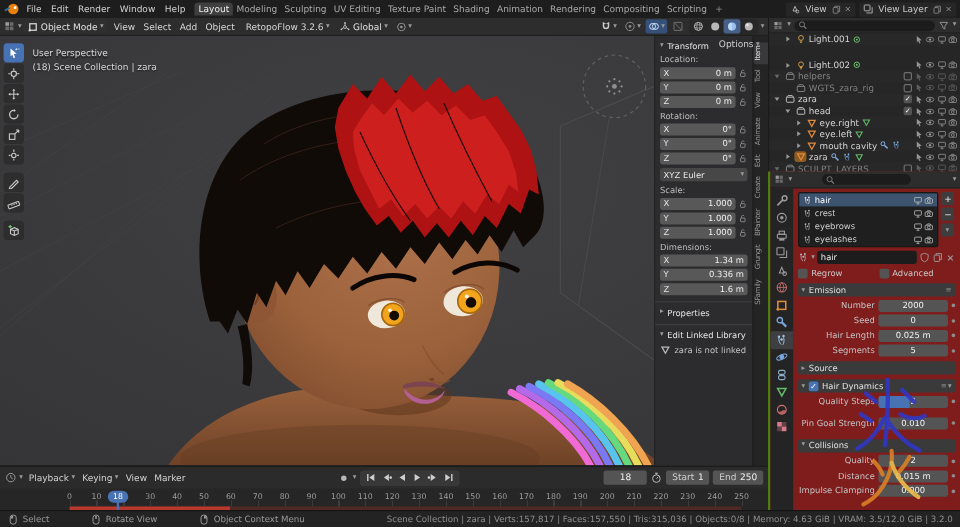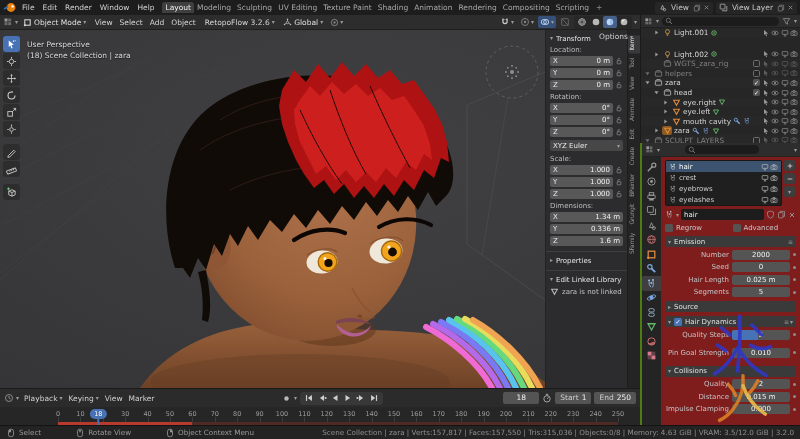--- a/index.html
+++ b/index.html
@@ -781,70 +781,70 @@
             </div>
             <div class="ico">
               <svg width="8" height="8" viewBox="0 0 12 12" style="display:block" fill="none">
                 <rect x="1.4" y="4" width="9.2" height="5.6" rx="1" fill="none" stroke="#969696"></rect>
                 <circle cx="6" cy="6.8" r="1.8" fill="none" stroke="#969696"></circle>
                 <path d="M3.4 4 L4.4 2.4 h3.2 L8.6 4" fill="none" stroke="#969696"></path>
               </svg>
             </div>
           </div>
         </div>
+        <div class="orow dim" style="padding-left: 3px;">
+          <div class="ico">
+            <svg width="7" height="7" viewBox="0 0 12 12" style="display:block" fill="none">
+              <path d="M2.5 4 L6 9 L9.5 4 Z" fill="#6a6a6a"></path>
+            </svg>
+          </div>
+          <div class="oicon">
+            <svg width="9" height="9" viewBox="0 0 12 12" style="display:block" fill="none">
+              <path d="M2 4 L3.6 2.2 H8 L10 4" fill="none" stroke="#8a8a8a"></path>
+              <rect x="1.8" y="4" width="8.4" height="5.6" rx="0.8" fill="none" stroke="#8a8a8a"></rect>
+            </svg>
+          </div>
+          <div class="olabel">helpers</div>
+          <div class="orow-icons">
+            <div class="ocb"></div>
+            <div class="ico">
+              <svg width="8" height="8" viewBox="0 0 12 12" style="display:block" fill="none">
+                <path d="M3 1.5 L9.2 6.8 L6.3 7 L7.6 10.4 L6.2 10.9 L4.9 7.6 L3 9 Z" fill="#5f5f5f"></path>
+              </svg>
+            </div>
+            <div class="ico">
+              <svg width="8" height="8" viewBox="0 0 12 12" style="display:block" fill="none">
+                <ellipse cx="6" cy="6" rx="4.8" ry="2.9" fill="none" stroke="#5f5f5f"></ellipse>
+                <circle cx="6" cy="6" r="1.5" fill="#5f5f5f"></circle>
+              </svg>
+            </div>
+            <div class="ico">
+              <svg width="8" height="8" viewBox="0 0 12 12" style="display:block" fill="none">
+                <rect x="1.8" y="2.4" width="8.4" height="5.6" rx="0.6" fill="none" stroke="#5f5f5f"></rect>
+                <path d="M4.2 10.4 h3.6 M6 8 v2.4" stroke="#5f5f5f"></path>
+              </svg>
+            </div>
+            <div class="ico">
+              <svg width="8" height="8" viewBox="0 0 12 12" style="display:block" fill="none">
+                <rect x="1.4" y="4" width="9.2" height="5.6" rx="1" fill="none" stroke="#5f5f5f"></rect>
+                <circle cx="6" cy="6.8" r="1.8" fill="none" stroke="#5f5f5f"></circle>
+                <path d="M3.4 4 L4.4 2.4 h3.2 L8.6 4" fill="none" stroke="#5f5f5f"></path>
+              </svg>
+            </div>
+          </div>
+        </div>
         <div class="orow dim" style="padding-left: 12px;">
           <div class="sp7"></div>
           <div class="oicon">
             <svg width="9" height="9" viewBox="0 0 12 12" style="display:block" fill="none">
               <path d="M2 4 L3.6 2.2 H8 L10 4" fill="none" stroke="#8a8a8a"></path>
               <rect x="1.8" y="4" width="8.4" height="5.6" rx="0.8" fill="none" stroke="#8a8a8a"></rect>
             </svg>
           </div>
           <div class="olabel">WGTS_zara_rig</div>
-          <div class="orow-icons">
-            <div class="ocb"></div>
-            <div class="ico">
-              <svg width="8" height="8" viewBox="0 0 12 12" style="display:block" fill="none">
-                <path d="M3 1.5 L9.2 6.8 L6.3 7 L7.6 10.4 L6.2 10.9 L4.9 7.6 L3 9 Z" fill="#5f5f5f"></path>
-              </svg>
-            </div>
-            <div class="ico">
-              <svg width="8" height="8" viewBox="0 0 12 12" style="display:block" fill="none">
-                <ellipse cx="6" cy="6" rx="4.8" ry="2.9" fill="none" stroke="#5f5f5f"></ellipse>
-                <circle cx="6" cy="6" r="1.5" fill="#5f5f5f"></circle>
-              </svg>
-            </div>
-            <div class="ico">
-              <svg width="8" height="8" viewBox="0 0 12 12" style="display:block" fill="none">
-                <rect x="1.8" y="2.4" width="8.4" height="5.6" rx="0.6" fill="none" stroke="#5f5f5f"></rect>
-                <path d="M4.2 10.4 h3.6 M6 8 v2.4" stroke="#5f5f5f"></path>
-              </svg>
-            </div>
-            <div class="ico">
-              <svg width="8" height="8" viewBox="0 0 12 12" style="display:block" fill="none">
-                <rect x="1.4" y="4" width="9.2" height="5.6" rx="1" fill="none" stroke="#5f5f5f"></rect>
-                <circle cx="6" cy="6.8" r="1.8" fill="none" stroke="#5f5f5f"></circle>
-                <path d="M3.4 4 L4.4 2.4 h3.2 L8.6 4" fill="none" stroke="#5f5f5f"></path>
-              </svg>
-            </div>
-          </div>
-        </div>
-        <div class="orow dim" style="padding-left: 3px;">
-          <div class="ico">
-            <svg width="7" height="7" viewBox="0 0 12 12" style="display:block" fill="none">
-              <path d="M2.5 4 L6 9 L9.5 4 Z" fill="#6a6a6a"></path>
-            </svg>
-          </div>
-          <div class="oicon">
-            <svg width="9" height="9" viewBox="0 0 12 12" style="display:block" fill="none">
-              <path d="M2 4 L3.6 2.2 H8 L10 4" fill="none" stroke="#8a8a8a"></path>
-              <rect x="1.8" y="4" width="8.4" height="5.6" rx="0.8" fill="none" stroke="#8a8a8a"></rect>
-            </svg>
-          </div>
-          <div class="olabel">helpers</div>
           <div class="orow-icons">
             <div class="ocb"></div>
             <div class="ico">
               <svg width="8" height="8" viewBox="0 0 12 12" style="display:block" fill="none">
                 <path d="M3 1.5 L9.2 6.8 L6.3 7 L7.6 10.4 L6.2 10.9 L4.9 7.6 L3 9 Z" fill="#5f5f5f"></path>
               </svg>
             </div>
             <div class="ico">
               <svg width="8" height="8" viewBox="0 0 12 12" style="display:block" fill="none">
                 <ellipse cx="6" cy="6" rx="4.8" ry="2.9" fill="none" stroke="#5f5f5f"></ellipse>

